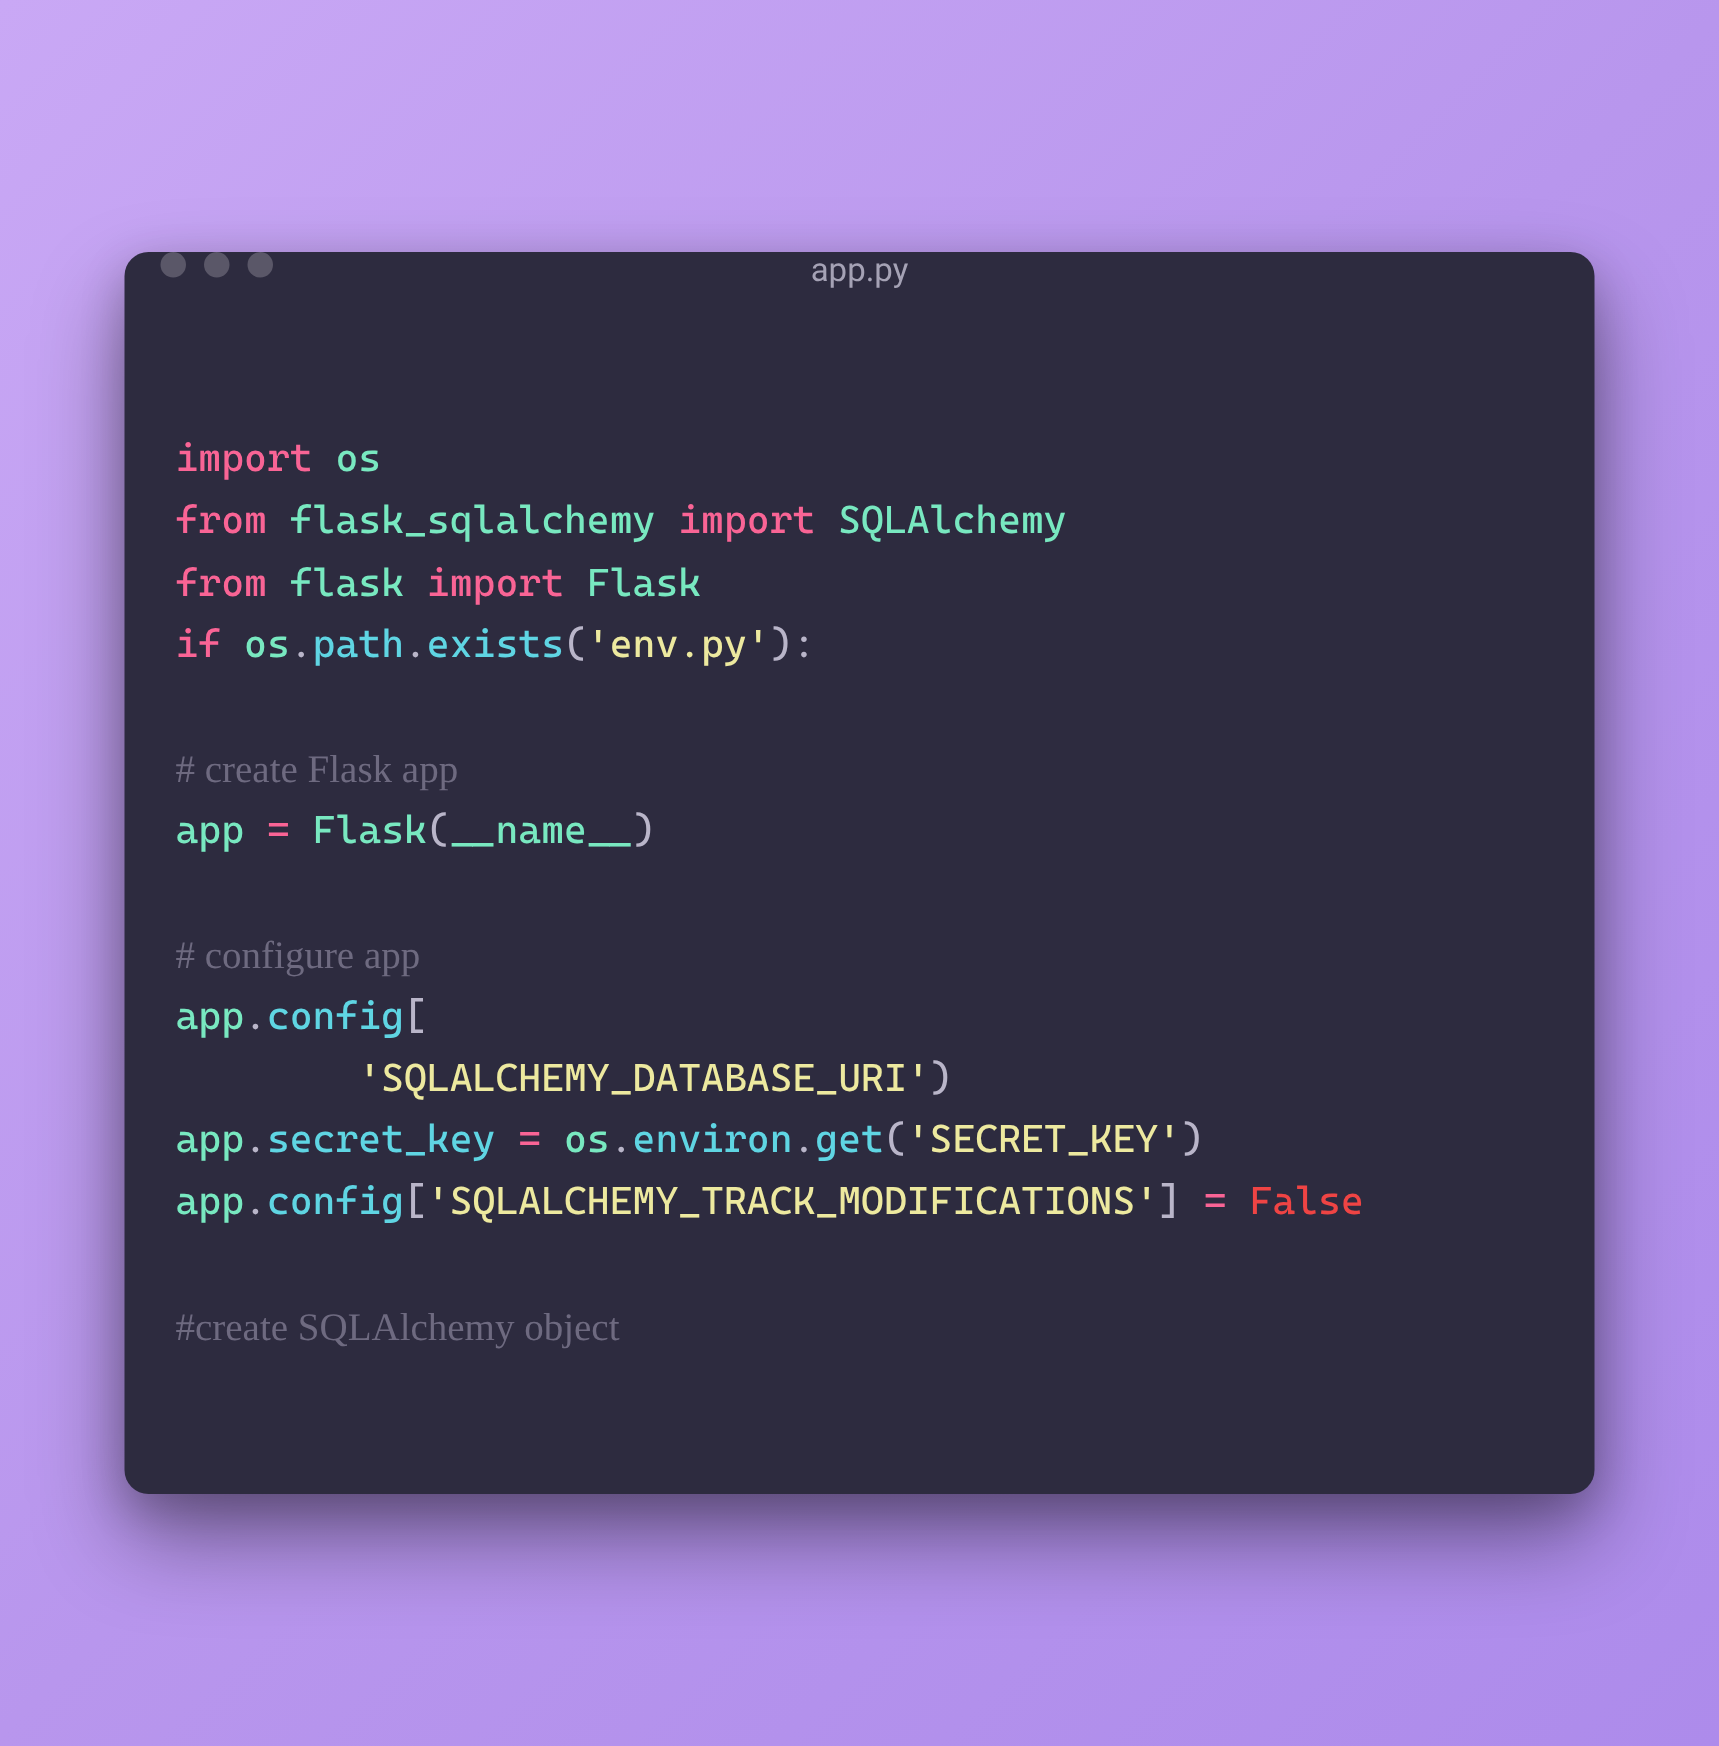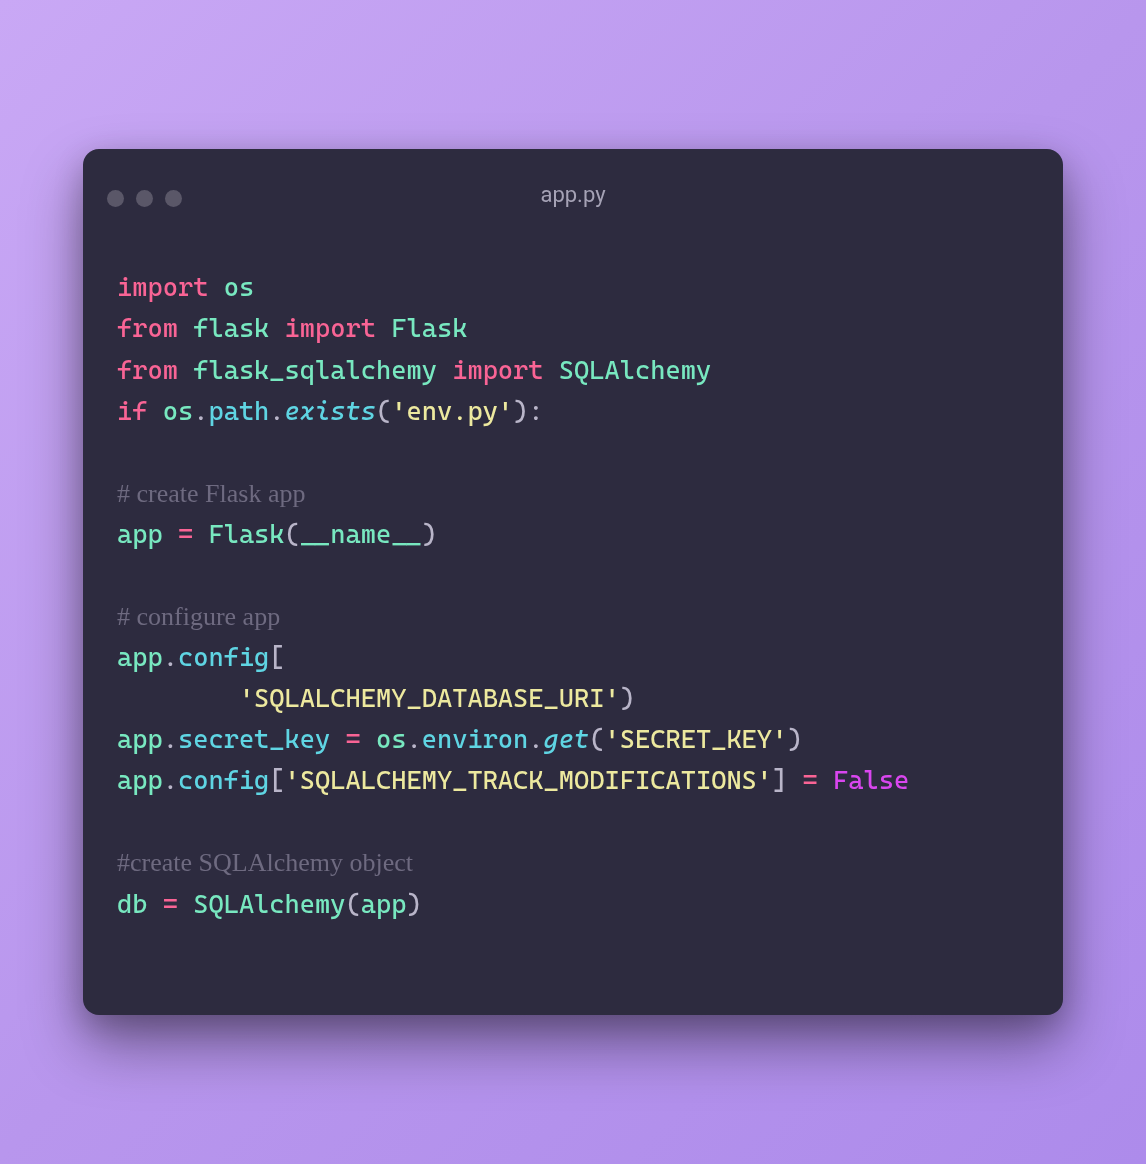--- a/index.html
+++ b/index.html
@@ -22,21 +22,21 @@
       width: 980px;
       background: #2d2b3f;
       border-radius: 16px;
       box-shadow: 0 30px 60px rgba(0, 0, 0, 0.4), 0 10px 30px rgba(0, 0, 0, 0.2);
       overflow: hidden;
     }
     
     .titlebar {
       height: 58px;
       display: flex;
-      align-items: flex-end;
+      align-items: flex-start;
       padding: 0 24px;
       position: relative;
     }
     
     .traffic-lights {
       display: flex;
       gap: 12px;
       align-items: center;
     }
     
@@ -66,49 +66,48 @@
     
     .code-line {
       white-space: pre;
       color: #e9e7f4;
     }
     
     .kw { color: #f96495; text-align: center; }
     .ident { color: #78e8c0; margin-top: 24px; }
     .str { color: #ede99f; }
     .attr { color: #5fd5e3; }
-    .call { color: #5fd5e3; font-style: italic; }
+    .call { color: #5fd5e3; }
     .comment { color: #6e6a80; font-family: Liberation Serif, serif; }
     .punct { color: #b9b5c9; }
     .op { color: #f96495; }
-    .boolval { color: #d946ef; }
+    .boolval { color: #ef4444; }
   </style>
 </head>
 <body>
 
 <div class="window">
   <div class="titlebar">
     <div class="traffic-lights">
       <div class="traffic-dot"></div>
       <div class="traffic-dot"></div>
       <div class="traffic-dot"></div>
     </div>
     <div class="title">app.py</div>
   </div>
   <div class="code-area" id="code-area">
       <div class="code-line"><span class="kw">import</span><span> </span><span class="ident">os</span></div>
+      <div class="code-line"><span class="kw">from</span><span> </span><span class="ident">flask_sqlalchemy</span><span> </span><span class="kw">import</span><span> </span><span class="ident">SQLAlchemy</span></div>
       <div class="code-line"><span class="kw">from</span><span> </span><span class="ident">flask</span><span> </span><span class="kw">import</span><span> </span><span class="ident">Flask</span></div>
-      <div class="code-line"><span class="kw">from</span><span> </span><span class="ident">flask_sqlalchemy</span><span> </span><span class="kw">import</span><span> </span><span class="ident">SQLAlchemy</span></div>
       <div class="code-line"><span class="kw">if</span><span> </span><span class="ident">os</span><span class="punct">.</span><span class="attr">path</span><span class="punct">.</span><span class="call">exists</span><span class="punct">(</span><span class="str">'env.py'</span><span class="punct">):</span></div>
       <div class="code-line">&nbsp;</div>
       <div class="code-line"><span class="comment"># create Flask app</span></div>
       <div class="code-line"><span class="ident">app</span><span> </span><span class="op">=</span><span> </span><span class="ident">Flask</span><span class="punct">(</span><span class="ident">__name__</span><span class="punct">)</span></div>
       <div class="code-line">&nbsp;</div>
       <div class="code-line"><span class="comment"># configure app</span></div>
       <div class="code-line"><span class="ident">app</span><span class="punct">.</span><span class="attr">config</span><span class="punct">[</span></div>
       <div class="code-line"><span>        </span><span class="str">'SQLALCHEMY_DATABASE_URI'</span><span class="punct">)</span></div>
       <div class="code-line"><span class="ident">app</span><span class="punct">.</span><span class="attr">secret_key</span><span> </span><span class="op">=</span><span> </span><span class="ident">os</span><span class="punct">.</span><span class="attr">environ</span><span class="punct">.</span><span class="call">get</span><span class="punct">(</span><span class="str">'SECRET_KEY'</span><span class="punct">)</span></div>
       <div class="code-line"><span class="ident">app</span><span class="punct">.</span><span class="attr">config</span><span class="punct">[</span><span class="str">'SQLALCHEMY_TRACK_MODIFICATIONS'</span><span class="punct">] </span><span class="op">=</span><span> </span><span class="boolval">False</span></div>
       <div class="code-line">&nbsp;</div>
       <div class="code-line"><span class="comment">#create SQLAlchemy object</span></div>
-      <div class="code-line"><span class="ident">db</span><span> </span><span class="op">=</span><span> </span><span class="ident">SQLAlchemy</span><span class="punct">(</span><span class="ident">app</span><span class="punct">)</span></div>
     </div>
 </div>
 
 </body></html>

